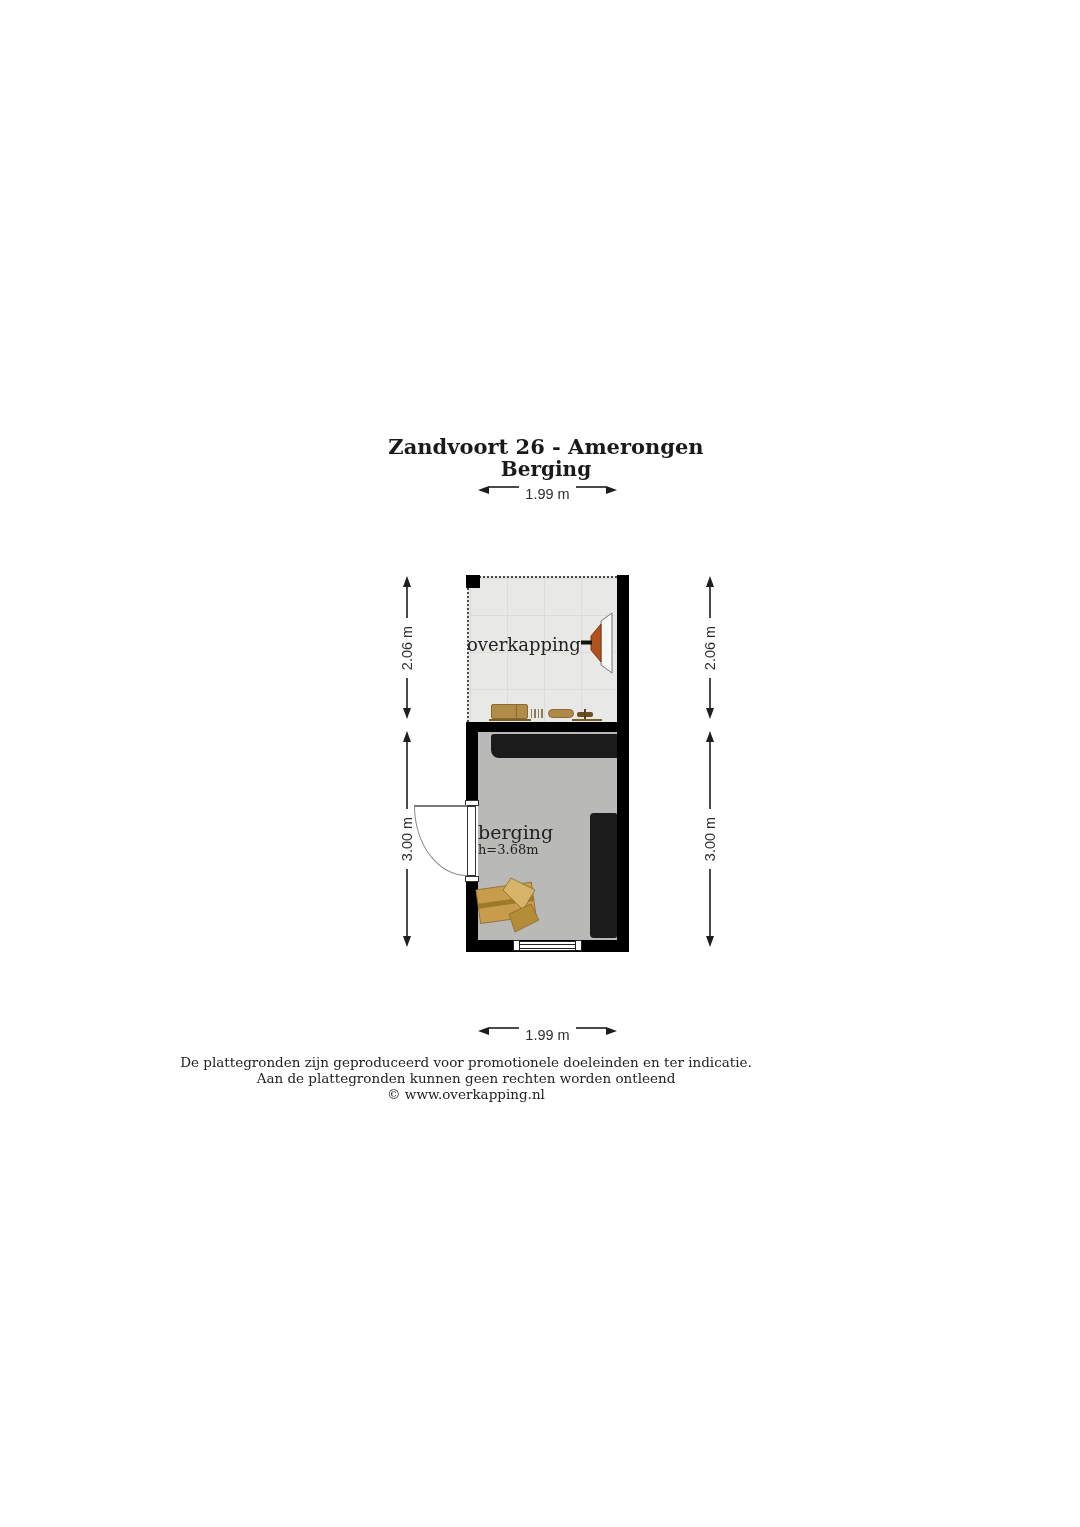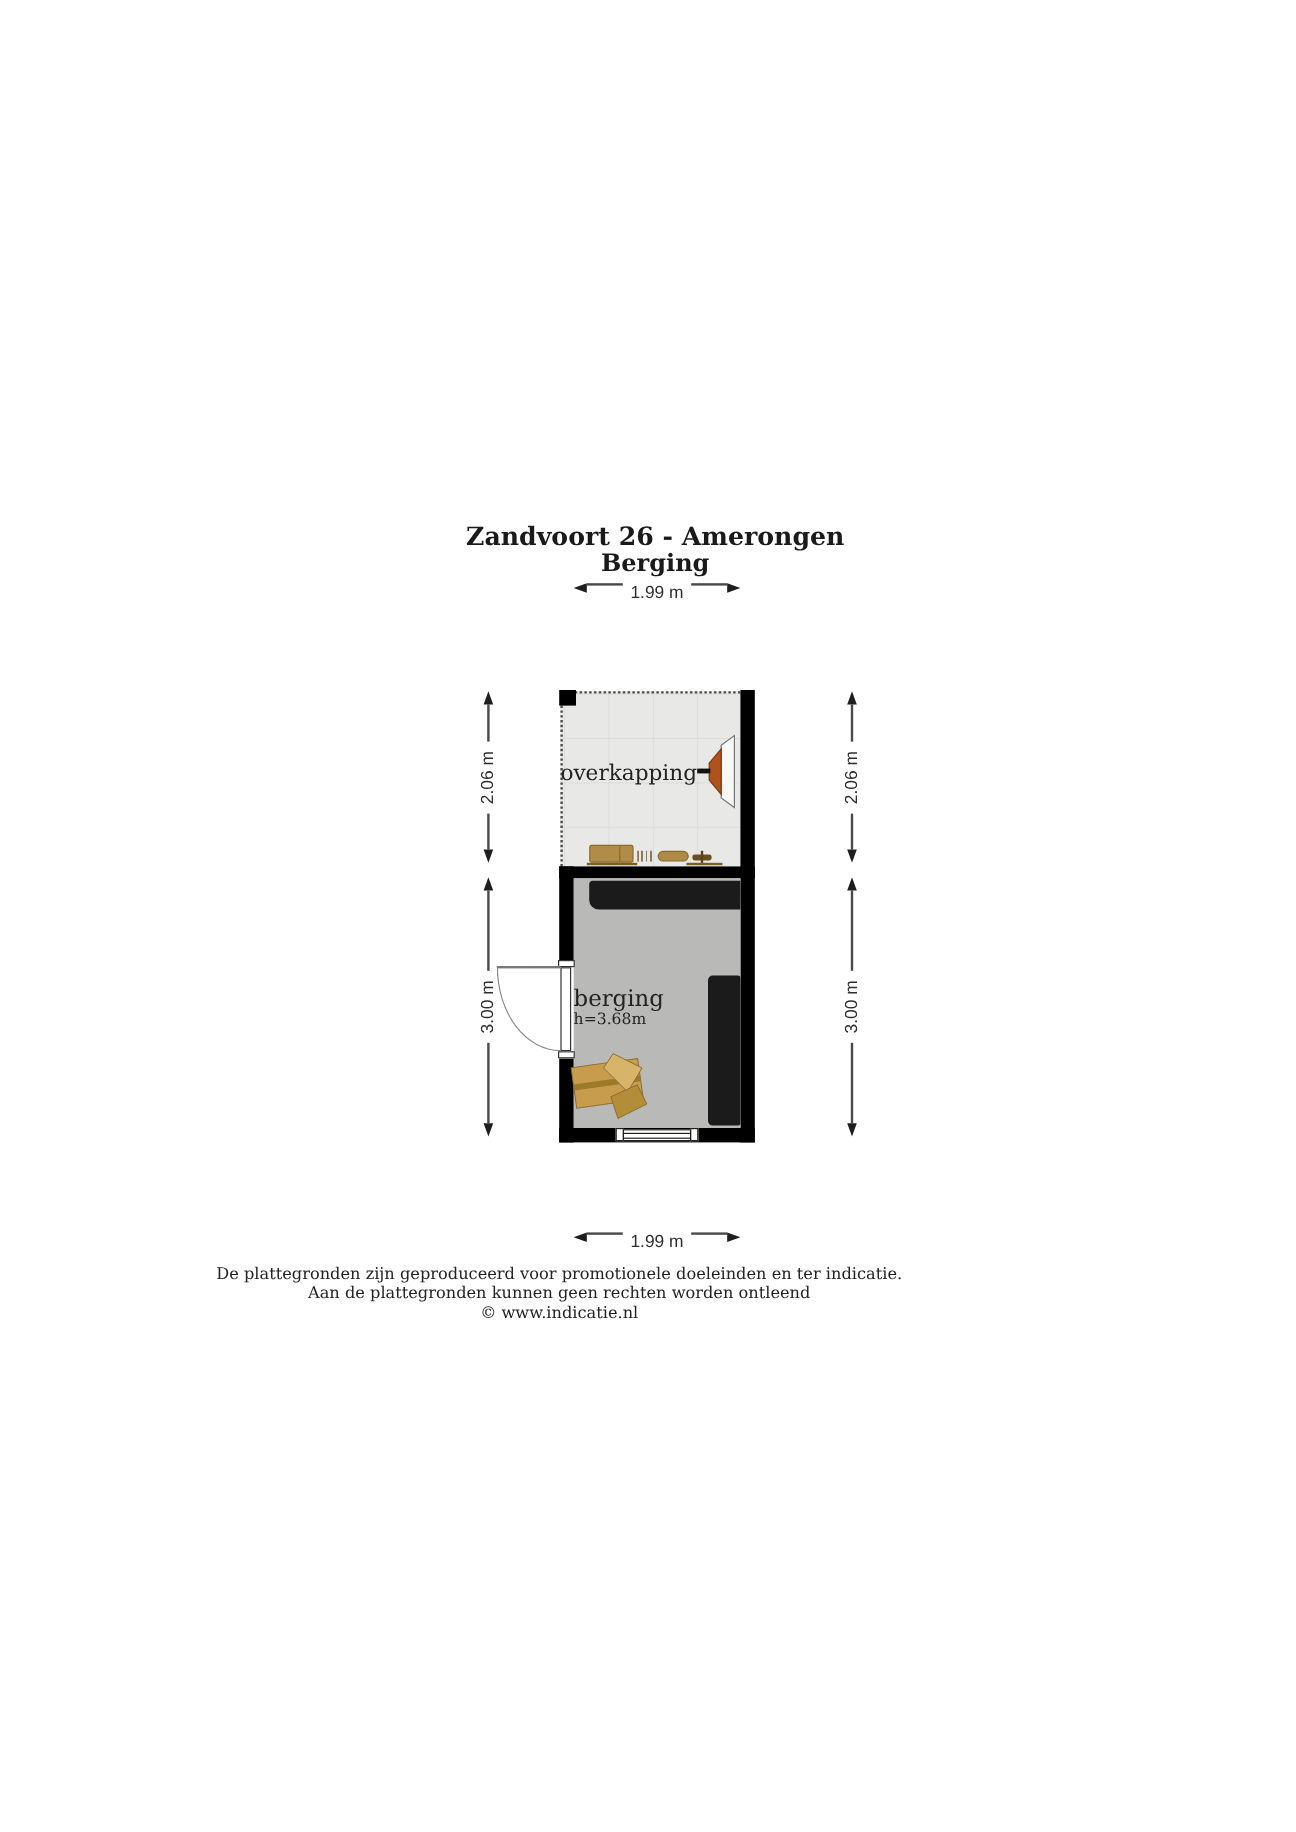--- a/index.html
+++ b/index.html
@@ -185,16 +185,16 @@
     <div class="arrow-l"></div>
     <div class="hseg"></div>
     <div class="dimlabel">1.99 m</div>
     <div class="hseg"></div>
     <div class="arrow-r"></div>
   </div>
 
   <div class="abs footer">
     <div>De plattegronden zijn geproduceerd voor promotionele doeleinden en ter indicatie.</div>
     <div>Aan de plattegronden kunnen geen rechten worden ontleend</div>
-    <div>© www.indicatie.nl</div>
+    <div>© www.overkapping.nl</div>
   </div>
 
 </div>
 
 </body></html>

